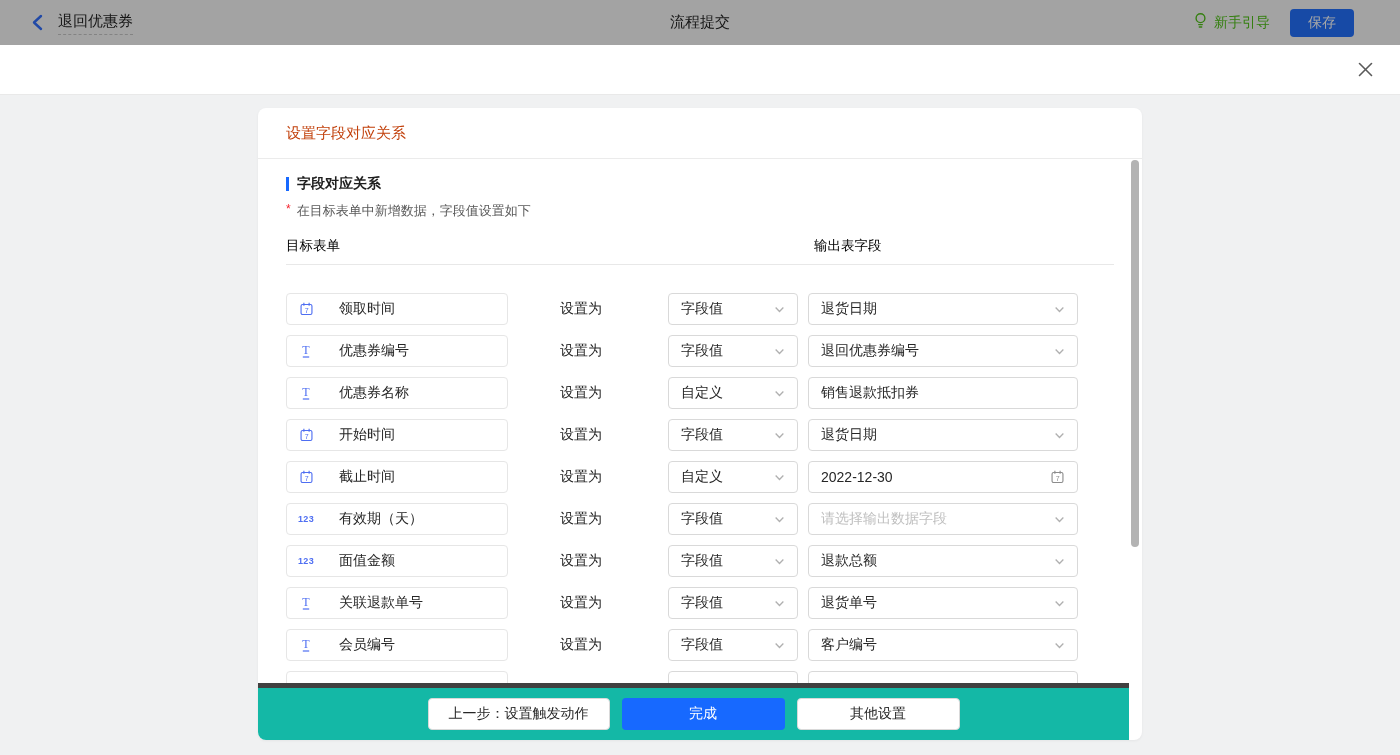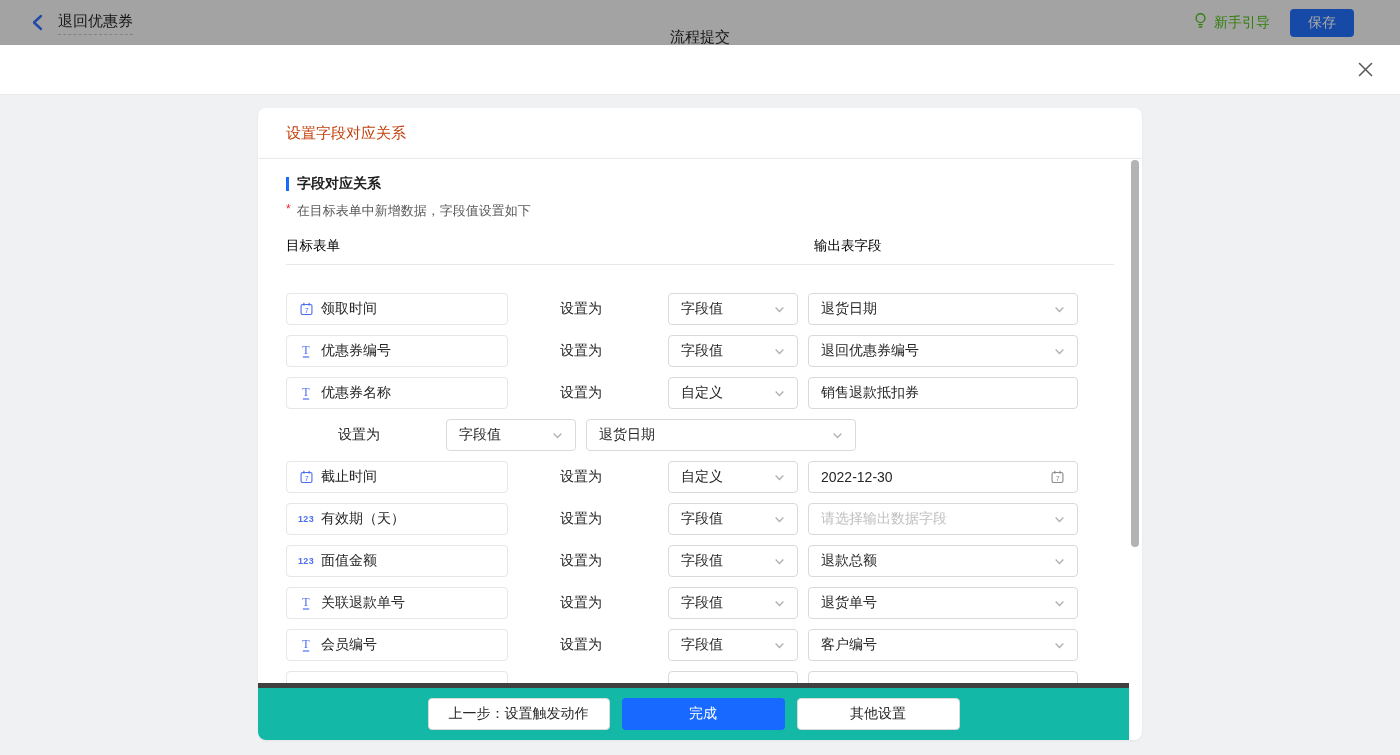--- a/index.html
+++ b/index.html
@@ -5,21 +5,21 @@
   * { margin:0; padding:0; box-sizing:border-box; }
   html,body { width:1400px; height:755px; overflow:hidden;
     font-family:"Liberation Sans","DejaVu Sans",sans-serif; background:#fff; }
   .stage { position:relative; width:1400px; height:755px; overflow:hidden; }
 
   
   .topbar { position:absolute; top:0; left:0; width:100%; height:45px; background:#fbfbfb; }
   .back-icon { position:absolute; left:30px; top:14px; cursor:pointer; }
   .back-label { position:absolute; left:58px; top:12px; font-size:15px; color:#262626;
     padding-bottom:3px; border-bottom:1px dashed #c9c9c9; }
-  .center-title { position:absolute; left:0; right:0; top:28px; text-align:center;
+  .center-title { position:absolute; left:0; right:0; top:13px; text-align:center;
     font-size:15px; color:#262626; }
   .guide { position:absolute; right:130px; top:12px; display:flex; align-items:flex-end;
     gap:6px; font-size:14px; color:#52c41a; cursor:pointer; }
   .save-btn { position:absolute; right:46px; top:9px; width:64px; height:28px;
     background:#2472ff; color:#fff; border:none; border-radius:4px; font-size:14px; cursor:pointer; }
   .dim { position:absolute; top:0; left:0; width:100%; height:45px;
     background:rgba(0,0,0,0.35); z-index:10; pointer-events:none; }
 
   
   .dialog-header { position:absolute; top:45px; left:0; width:100%; height:50px;
@@ -40,21 +40,21 @@
   .section-title { font-size:14px; font-weight:bold; color:#1f1f1f; }
   .desc-row { margin-top:9px; font-size:13px; color:#595959; }
   .req-star { color:#f5222d; font-size:12px; margin-right:6px; vertical-align:top; }
   .col-head-row { position:relative; margin-top:17px; height:18px; font-size:13.5px; color:#000000; }
   .col-output { position:absolute; left:528px; top:0; }
   .divider { margin-top:9px; height:1px; background:#e8e8e8; }
 
   .rows-wrap { margin-top:28px; }
   .map-row { display:flex; align-items:center; height:32px; margin-bottom:10px; }
   .field-box { width:222px; height:32px; border:1px solid #e6e6e6; border-radius:4px;
-    display:flex; align-items:center; padding:0 10px; gap:6px; background:#fff; flex:none; cursor:pointer; }
+    display:flex; align-items:center; padding:0 10px; gap:24px; background:#fff; flex:none; cursor:pointer; }
   .field-box .f-label { font-size:14px; color:#262626; }
   .f-icon { display:flex; align-items:center; width:18px; justify-content:center; flex:none; }
   .num-icon { color:#4e6ef2; font-size:9px; font-weight:600; letter-spacing:0.3px; }
   .set-as { margin-left:52px; width:44px; font-size:14px; color:#262626; flex:none; }
   .mode-select { margin-left:64px; width:130px; }
   .mode-select, .value-box { height:32px; border:1px solid #d9d9d9; border-radius:4px;
     display:flex; align-items:center; justify-content:space-between; padding:8px 12px;
     background:#fff; font-size:14px; color:#262626; flex:none; cursor:pointer; }
   .value-box { margin-left:10px; width:270px; }
   .placeholder { color:#bfbfbf; }
@@ -198,20 +198,31 @@
                   <svg width="11" height="11" viewBox="0 0 10 10">
                     <polyline points="1.5,3.2 5,6.8 8.5,3.2" fill="none" stroke="#b0b0b0" stroke-width="1.2"></polyline>
                   </svg>
                 </span>
               </div>
               <div class="value-box">
                 <span class="">销售退款抵扣券</span>
               </div>
             </div>
             <div class="map-row">
+              <div class="field-box">
+                <span class="f-icon">
+                  <svg width="15" height="16" viewBox="0 0 16 16">
+                    <rect x="2.2" y="3.2" width="11.6" height="10.6" rx="1.6" fill="none" stroke="#4e6ef2" stroke-width="1.2"></rect>
+                    <line x1="5.2" y1="1.4" x2="5.2" y2="4.4" stroke="#4e6ef2" stroke-width="1.2"></line>
+                    <line x1="10.8" y1="1.4" x2="10.8" y2="4.4" stroke="#4e6ef2" stroke-width="1.2"></line>
+                    <text x="8.1" y="11.9" font-size="7.5" fill="#4e6ef2" text-anchor="middle" font-family="sans-serif">7</text>
+                  </svg>
+                </span>
+                <span class="f-label">开始时间</span>
+              </div>
               <span class="set-as">设置为</span>
               <div class="mode-select">
                 <span>字段值</span>
                 <span style="display:flex">
                   <svg width="11" height="11" viewBox="0 0 10 10">
                     <polyline points="1.5,3.2 5,6.8 8.5,3.2" fill="none" stroke="#b0b0b0" stroke-width="1.2"></polyline>
                   </svg>
                 </span>
               </div>
               <div class="value-box">

